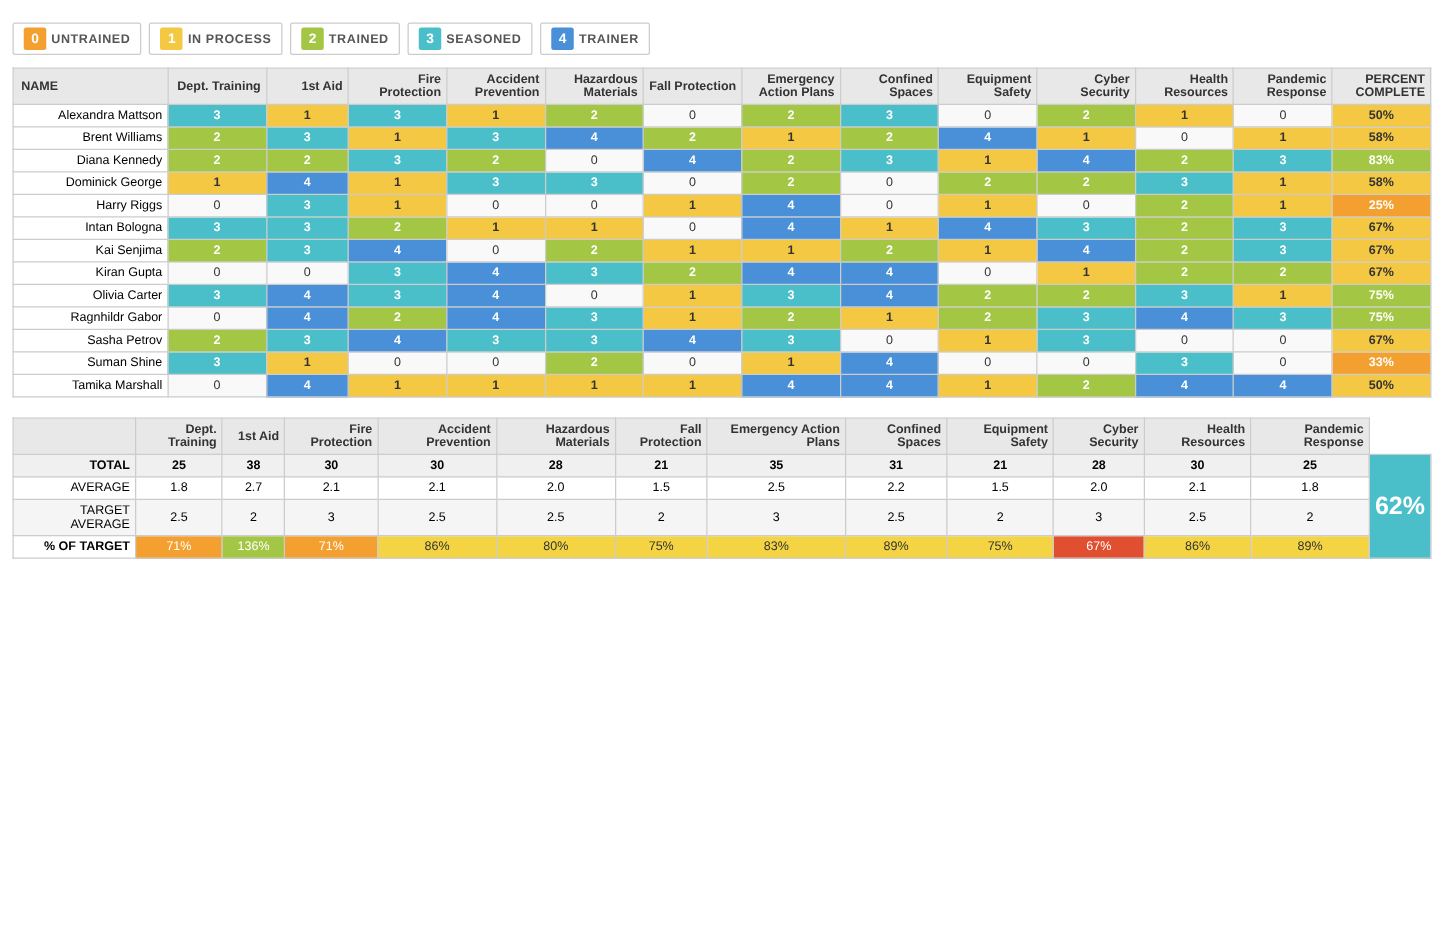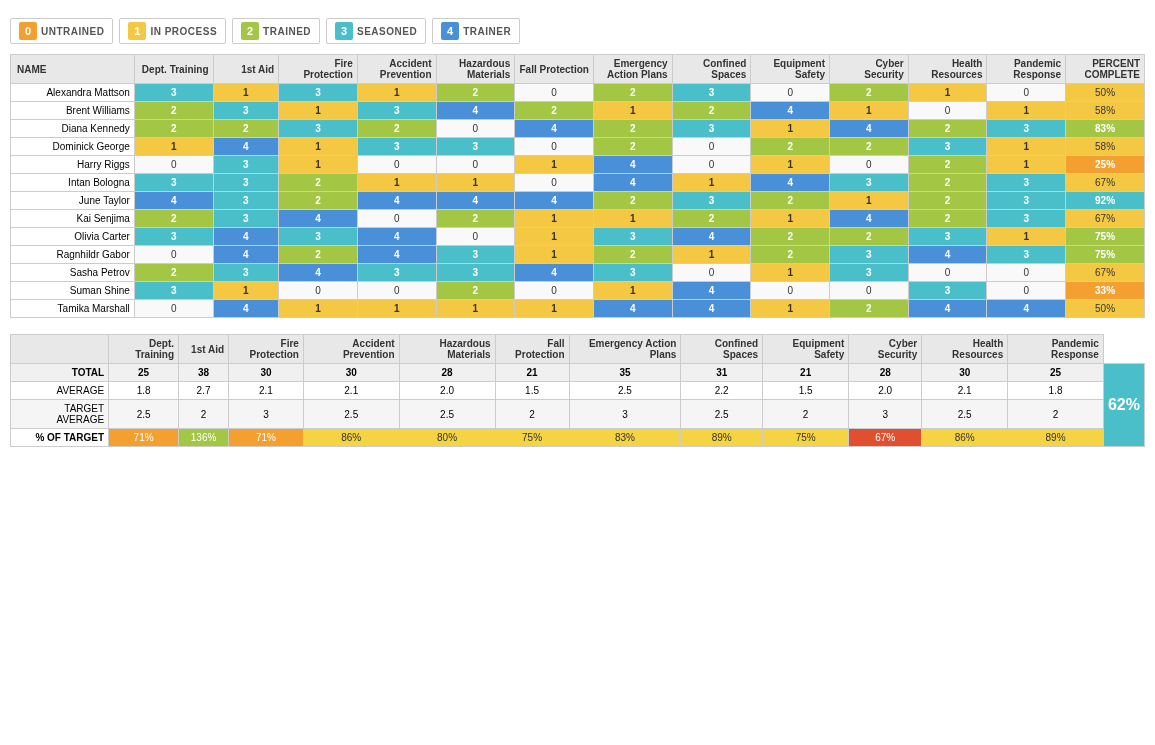--- a/index.html
+++ b/index.html
@@ -24,21 +24,21 @@
     td.name-col { text-align: right; padding-left: 6px; font-weight: normal; }
     th.name-col { text-align: left; padding-left: 6px; }
 
     .c0 { background: #f9f9f9; color: #333; }
     .c1 { background: #f4c842; color: #333; font-weight: bold; }
     .c2 { background: #a3c644; color: #fff; font-weight: bold; }
     .c3 { background: #4bbfc9; color: #fff; font-weight: bold; }
     .c4 { background: #4a90d9; color: #fff; font-weight: bold; }
 
     .pct-low { background: #f4a030; color: #fff; font-weight: bold; }
-    .pct-mid { background: #f4c842; color: #333; font-weight: normal; }
+    .pct-mid { background: #f4c842; color: #333; font-weight: bold; }
     .pct-high { background: #a3c644; color: #fff; font-weight: bold; }
     .pct-vhigh { background: #4bbfc9; color: #fff; font-weight: bold; }
 
     .section-title { font-size: 13px; font-weight: bold; color: #555; letter-spacing: 0.5px; margin-bottom: 6px; margin-top: 4px; }
 
     .report-total td { background: #f0f0f0; font-weight: bold; }
     .report-avg td { background: #fff; }
     .report-target td { background: #f5f5f5; }
 
     .pct-target-green { background: #a3c644 !important; color: #fff !important; }
@@ -189,49 +189,49 @@
         <td class="c0">0</td>
         <td class="c4">4</td>
         <td class="c1">1</td>
         <td class="c4">4</td>
         <td class="c3">3</td>
         <td class="c2">2</td>
         <td class="c3">3</td>
         <td class="pct-mid">67%</td>
       </tr>
       <tr>
-        <td class="name-col">June Taylor</td>
-        <td class="c4">4</td>
-        <td class="c3">3</td>
-        <td class="c2">2</td>
-        <td class="c4">4</td>
-        <td class="c4">4</td>
-        <td class="c4">4</td>
-        <td class="c2">2</td>
-        <td class="c3">3</td>
-        <td class="c2">2</td>
-        <td class="c1">1</td>
-        <td class="c2">2</td>
-        <td class="c3">3</td>
-        <td class="pct-vhigh">92%</td>
-      </tr>
-      <tr>
         <td class="name-col">Kai Senjima</td>
         <td class="c2">2</td>
         <td class="c3">3</td>
         <td class="c4">4</td>
         <td class="c0">0</td>
         <td class="c2">2</td>
         <td class="c1">1</td>
         <td class="c1">1</td>
         <td class="c2">2</td>
         <td class="c1">1</td>
         <td class="c4">4</td>
         <td class="c2">2</td>
         <td class="c3">3</td>
+        <td class="pct-mid">67%</td>
+      </tr>
+      <tr>
+        <td class="name-col">Kiran Gupta</td>
+        <td class="c0">0</td>
+        <td class="c0">0</td>
+        <td class="c3">3</td>
+        <td class="c4">4</td>
+        <td class="c3">3</td>
+        <td class="c2">2</td>
+        <td class="c4">4</td>
+        <td class="c4">4</td>
+        <td class="c0">0</td>
+        <td class="c1">1</td>
+        <td class="c2">2</td>
+        <td class="c2">2</td>
         <td class="pct-mid">67%</td>
       </tr>
       <tr>
         <td class="name-col">Olivia Carter</td>
         <td class="c3">3</td>
         <td class="c4">4</td>
         <td class="c3">3</td>
         <td class="c4">4</td>
         <td class="c0">0</td>
         <td class="c1">1</td>
@@ -338,21 +338,21 @@
         <td>30</td>
         <td>30</td>
         <td>28</td>
         <td>21</td>
         <td>35</td>
         <td>31</td>
         <td>21</td>
         <td>28</td>
         <td>30</td>
         <td>25</td>
-        <td rowspan="4" class="overall-pct" style="font-size: 16px; font-weight: bold;">62%</td>
+        <td rowspan="4" class="overall-pct" style="font-size: 20px; font-weight: bold;">62%</td>
       </tr>
       <tr class="report-avg">
         <td class="name-col">AVERAGE</td>
         <td>1.8</td>
         <td>2.7</td>
         <td>2.1</td>
         <td>2.1</td>
         <td>2.0</td>
         <td>1.5</td>
         <td>2.5</td>

